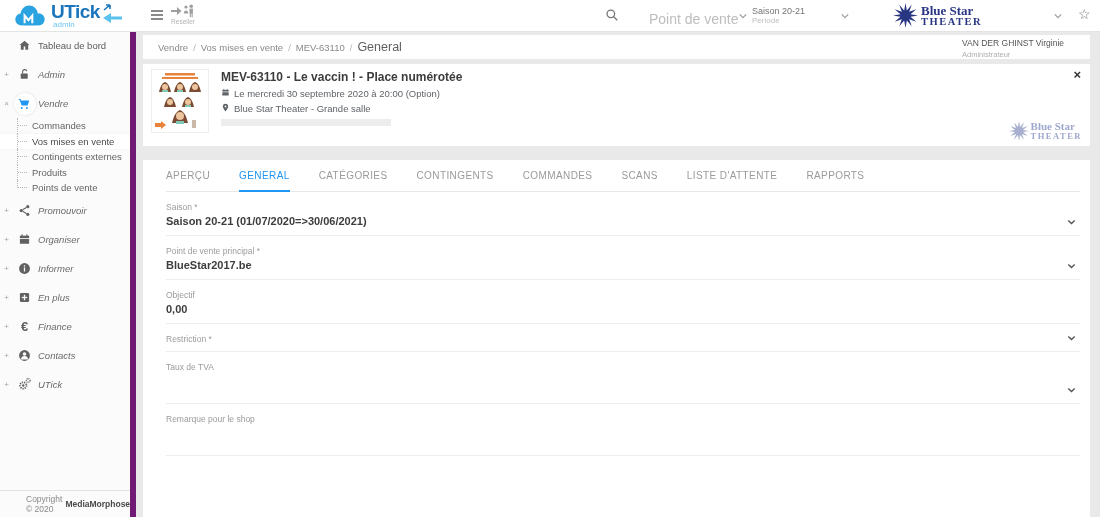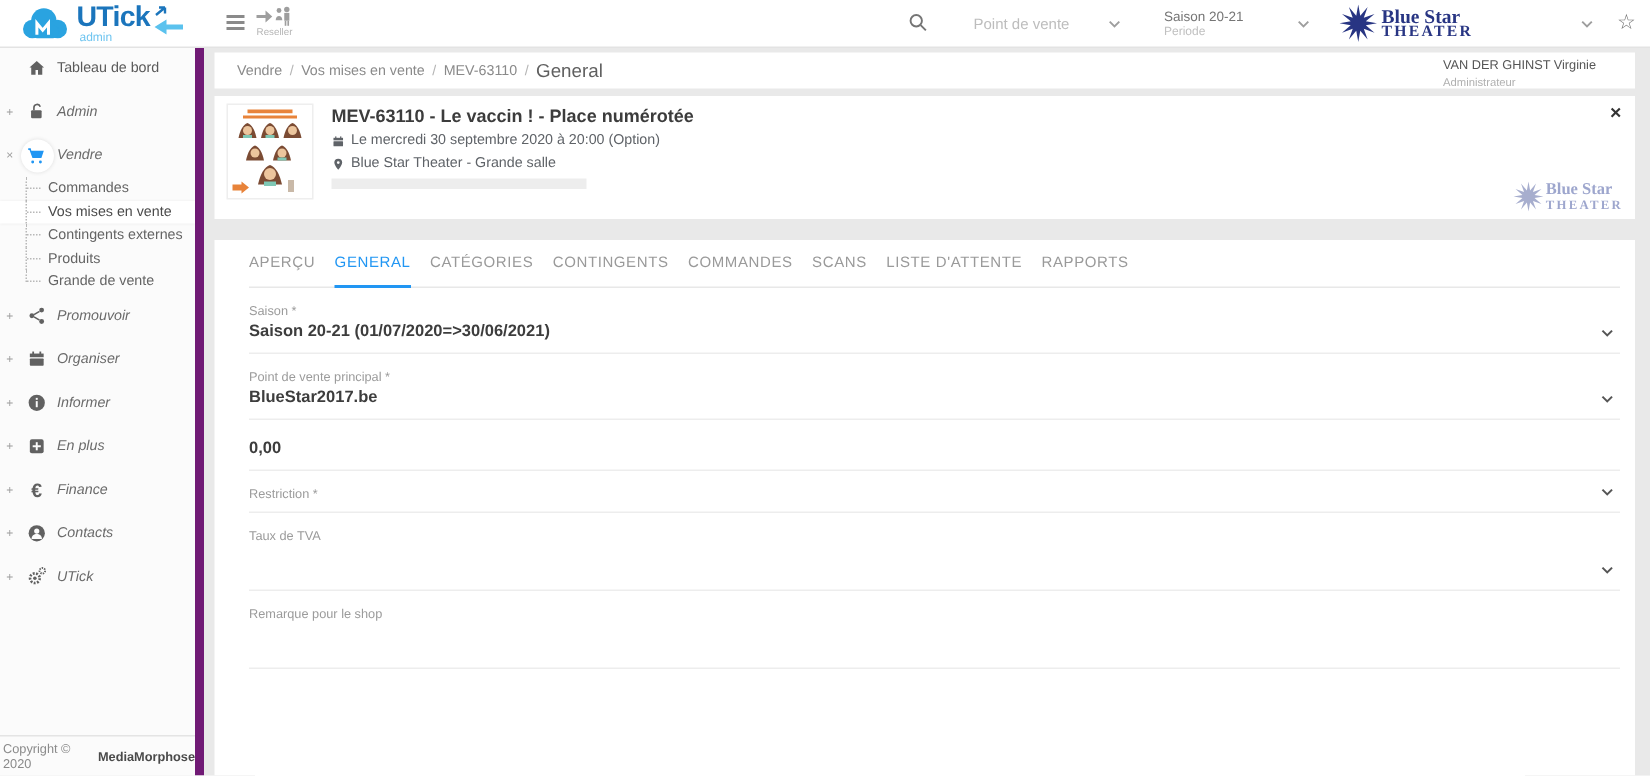--- a/index.html
+++ b/index.html
@@ -16,22 +16,22 @@
   .logo-title{font-size:19px;font-weight:bold;color:#1b75bc;letter-spacing:-0.5px;}
   .logo-sub{font-size:8px;color:#6fc5f0;margin-top:0px;margin-left:2px;}
   .logo-arrows{margin-left:2px;margin-top:2px;}
   .hamburger{position:absolute;left:151px;top:10px;width:12px;cursor:pointer;}
   .hamburger div{height:2px;background:#8a8a8a;margin-bottom:2px;}
   .reseller{position:absolute;left:170px;top:4px;text-align:center;color:#9e9e9e;cursor:pointer;}
   .reseller-label{font-size:6.5px;color:#b5b5b5;margin-top:0px;}
   .search-btn{position:absolute;left:605px;top:8px;color:#757575;cursor:pointer;}
   .hdr-dd{position:absolute;top:0;height:31px;cursor:pointer;}
   .dd-pos{left:645px;width:105px;}
-  .dd-pos .ph{position:absolute;top:11px;left:4px;font-size:10px;color:#bdbdbd;}
-  .dd-per{left:772px;width:104px;text-align:center;}
+  .dd-pos .ph{position:absolute;top:11px;left:4px;font-size:14px;color:#bdbdbd;}
+  .dd-per{left:748px;width:104px;text-align:center;}
   .dd-per .val{position:absolute;top:6px;left:4px;font-size:9px;color:#757575;}
   .dd-per .lab{position:absolute;top:16px;left:4px;font-size:8px;color:#c0c0c0;}
   .dd-chev{position:absolute;right:2px;top:12px;color:#9e9e9e;}
   .hdr-brand{position:absolute;left:893px;top:3px;display:flex;align-items:center;}
   .brand-text{margin-left:3px;font-family:"Liberation Serif",serif;color:#283583;line-height:1;}
   .brand-l1{font-size:13px;font-weight:bold;}
   .brand-l2{font-size:10.5px;font-weight:bold;letter-spacing:1.5px;}
   .hdr-user{position:absolute;left:962px;top:21px;line-height:1;cursor:pointer;margin-top:18px;}
   .user-name{font-size:8.5px;color:#555;}
   .user-role{font-size:7.5px;color:#b0b0b0;margin-top:3px;}
@@ -50,51 +50,51 @@
                  box-shadow:0 0 3px rgba(0,0,0,0.12);display:flex;align-items:center;
                  justify-content:center;color:#2196F3;}
   .sub{display:flex;align-items:center;height:15.5px;padding-left:18px;position:relative;
        font-size:9.5px;color:#646464;cursor:pointer;}
   .sub::before{content:"";position:absolute;left:17px;top:0;bottom:0;
                border-left:1px dotted #b8b8b8;}
   .sub:last-child::before{bottom:50%;}
   .sub .connector{width:9px;border-top:1px dotted #b8b8b8;margin-right:5px;}
   .sub.active{background:#fff;color:#4a4a4a;box-shadow:0 0 2px rgba(0,0,0,0.06);}
   .side-footer{position:absolute;bottom:0;left:0;right:0;height:26px;border-top:1px solid #e4e4e4;
-               display:flex;align-items:center;padding-left:2px;font-size:8.5px;color:#8a8a8a;}
+               display:flex;align-items:center;padding-left:26px;font-size:8.5px;color:#8a8a8a;}
   .side-footer b{color:#4a4a4a;margin-left:3px;}
 
   
   .main{position:absolute;top:31px;left:131px;right:0;bottom:0;background:#e9e9e9;overflow:hidden;}
   .crumb-card{margin:4px 10px 0 12px;background:#fff;height:24px;display:flex;
               align-items:center;padding:0 15px;}
   .crumb{font-size:9.5px;color:#8a8a8a;cursor:pointer;}
   .crumb-sep{font-size:9.5px;color:#b5b5b5;margin:0 5px;}
   .crumb-cur{font-size:12.5px;color:#5f5f5f;}
 
   
   .event-card{margin:5px 10px 2px 12px;background:#fff;height:72px;position:relative;
               padding:5px 8px;display:flex;}
   .thumb{width:56px;height:62px;border:1px solid #eee;background:#fff;flex:none;}
   .event-info{margin-left:12px;padding-top:1px;}
   .event-title{font-size:12px;font-weight:bold;color:#3c3c3c;}
-  .event-row{display:flex;align-items:flex-end;font-size:9.5px;color:#5f6368;margin-top:4px;}
+  .event-row{display:flex;align-items:flex-start;font-size:9.5px;color:#5f6368;margin-top:4px;}
   .event-row .ic{margin-right:4px;color:#5f6368;}
   .progress-track{width:170px;height:7px;background:#ededed;margin-top:5px;}
   .event-close{position:absolute;top:4px;right:9px;font-size:13px;font-weight:bold;
                color:#333;cursor:pointer;line-height:1;}
   .watermark{position:absolute;bottom:5px;right:8px;display:flex;align-items:center;opacity:0.85;}
   .wm-text{margin-left:2px;font-family:"Liberation Serif",serif;color:#8d97c5;line-height:1;}
   .wm-l1{font-size:11px;font-weight:bold;}
   .wm-l2{font-size:8.5px;font-weight:bold;letter-spacing:1.5px;}
 
   
   .form-card{margin:14px 10px 0 12px;background:#fff;height:367px;position:relative;
              padding:0 10px 0 23px;}
-  .tabs{display:flex;gap:13px;align-items:stretch;height:31px;border-bottom:1px solid #e8e8e8;
+  .tabs{display:flex;gap:29px;align-items:stretch;height:31px;border-bottom:1px solid #e8e8e8;
         font-size:10px;letter-spacing:0.4px;color:#9a9a9a;}
   .tab{display:flex;align-items:center;cursor:pointer;border-bottom:2px solid transparent;
        margin-bottom:-1px;white-space:nowrap;}
   .tab.active{color:#2196F3;border-bottom-color:#2196F3;}
 
   .field{position:relative;border-bottom:1px solid #ededed;padding:10px 0 7px;cursor:pointer;}
   .f-label{font-size:8.5px;color:#9b9b9b;}
   .f-value{font-size:11px;font-weight:bold;color:#3d3d3d;margin-top:3px;min-height:13px;}
   .field.tall .f-value{min-height:21px;}
   .f-chev{position:absolute;right:3px;bottom:9px;color:#555;}
@@ -244,21 +244,21 @@
     <div class="sub">
       <span class="connector"></span>
       <span>Contingents externes</span>
     </div>
     <div class="sub">
       <span class="connector"></span>
       <span>Produits</span>
     </div>
     <div class="sub">
       <span class="connector"></span>
-      <span>Grande de vente</span>
+      <span>Points de vente</span>
     </div>
   </div>
 
   <div class="side-item it">
     <span class="side-toggle">+</span>
     <span class="side-icon">
       <svg width="13" height="13" viewBox="0 0 24 24" fill="currentColor">
           <circle cx="18" cy="5" r="3"></circle>
           <circle cx="6" cy="12" r="3"></circle>
           <circle cx="18" cy="19" r="3"></circle>
@@ -449,20 +449,21 @@
       <div class="f-label">Point de vente principal *</div>
       <div class="f-value">BlueStar2017.be</div>
       <span class="f-chev">
         <svg width="11" height="8" viewBox="0 0 12 10" fill="none" stroke="currentColor" stroke-width="1.7">
             <polyline points="2,3 6,7 10,3"></polyline>
           </svg>
       </span>
     </div>
 
     <div class="field">
+      <div class="f-label">Objectif</div>
       <div class="f-value">0,00</div>
     </div>
 
     <div class="field">
       <div class="f-label">Restriction *</div>
       <span class="f-chev">
         <svg width="11" height="8" viewBox="0 0 12 10" fill="none" stroke="currentColor" stroke-width="1.7">
             <polyline points="2,3 6,7 10,3"></polyline>
           </svg>
       </span>

